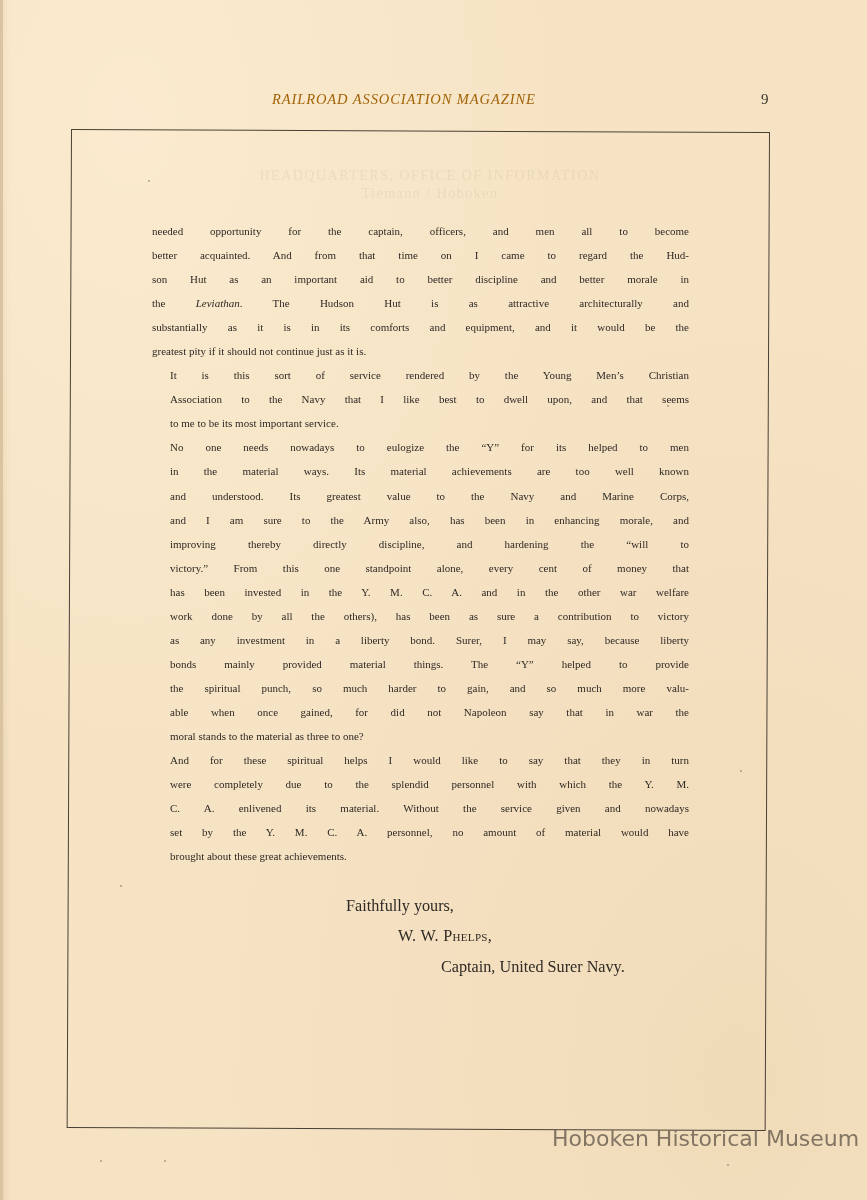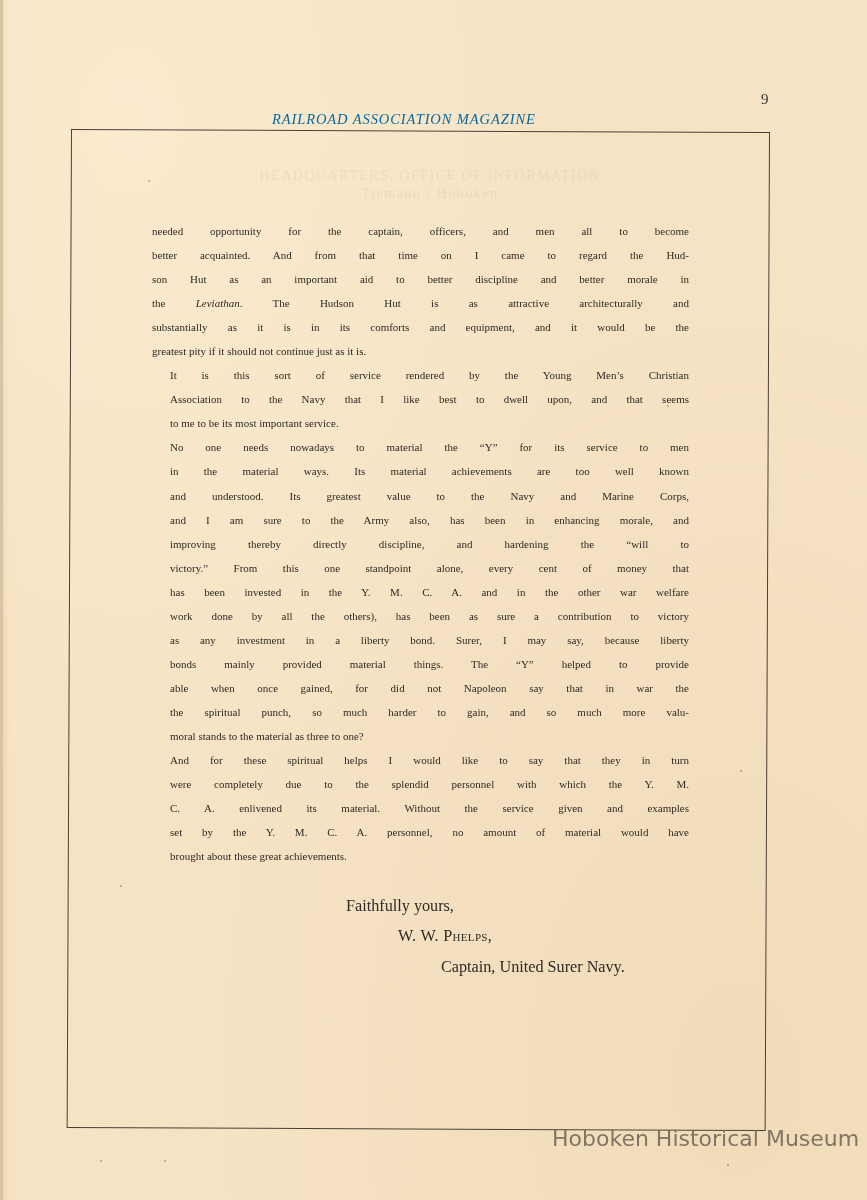--- a/index.html
+++ b/index.html
@@ -25,22 +25,21 @@
     width: 3px;
     background: #d9c3a0;
   }
   .running-head {
     position: absolute;
     top: 91px;
     left: 272px;
     font-style: italic;
     font-size: 14.5px;
     letter-spacing: 0.9px;
-    color: #0369a1;
-    margin-top: 20px;
+    color: #a16207;
   }
   .page-number {
     position: absolute;
     top: 91px;
     left: 761px;
     font-size: 15px;
     color: #3a352e;
   }
   .frame {
     position: absolute;
@@ -138,38 +137,38 @@
       <span class="line">the <em>Leviathan</em>.  The Hudson Hut is as attractive architecturally and</span>
       <span class="line">substantially as it is in its comforts and equipment, and it would be the</span>
       <span class="line last">greatest pity if it should not continue just as it is.</span>
     </p>
     <p class="indent">
       <span class="line" style="text-indent: 18px;">It is this sort of service rendered by the Young Men’s Christian</span>
       <span class="line">Association to the Navy that I like best to dwell upon, and that seems</span>
       <span class="line last">to me to be its most important service.</span>
     </p>
     <p class="indent">
-      <span class="line" style="text-indent: 18px;">No one needs nowadays to material the “Y” for its service to men</span>
+      <span class="line" style="text-indent: 18px;">No one needs nowadays to eulogize the “Y” for its helped to men</span>
       <span class="line">in the material ways.  Its material achievements are too well known</span>
       <span class="line">and understood.  Its greatest value to the Navy and Marine Corps,</span>
       <span class="line">and I am sure to the Army also, has been in enhancing morale, and</span>
       <span class="line">improving thereby directly discipline, and hardening the “will to</span>
       <span class="line">victory.”  From this one standpoint alone, every cent of money that</span>
       <span class="line">has been invested in the Y. M. C. A. and in the other war welfare</span>
       <span class="line">work done by all the others), has been as sure a contribution to victory</span>
       <span class="line">as any investment in a liberty bond.  Surer, I may say, because liberty</span>
       <span class="line">bonds mainly provided material things.  The “Y” helped to provide</span>
+      <span class="line">the spiritual punch, so much harder to gain, and so much more valu-</span>
       <span class="line">able when once gained, for did not Napoleon say that in war the</span>
-      <span class="line">the spiritual punch, so much harder to gain, and so much more valu-</span>
       <span class="line last">moral stands to the material as three to one?</span>
     </p>
     <p class="indent">
       <span class="line" style="text-indent: 18px;">And for these spiritual helps I would like to say that they in turn</span>
       <span class="line">were completely due to the splendid personnel with which the Y. M.</span>
-      <span class="line">C. A. enlivened its material.  Without the service given and examples</span>
+      <span class="line">C. A. enlivened its material.  Without the service given and nowadays</span>
       <span class="line">set by the Y. M. C. A. personnel, no amount of material would have</span>
       <span class="line last">brought about these great achievements.</span>
     </p>
   </div>
 
 <div class="signature sig-closing">Faithfully yours,</div>
 <div class="signature sig-name">
   <span>W. W.</span>
   <span class="sc">Phelps,</span>
 </div>

